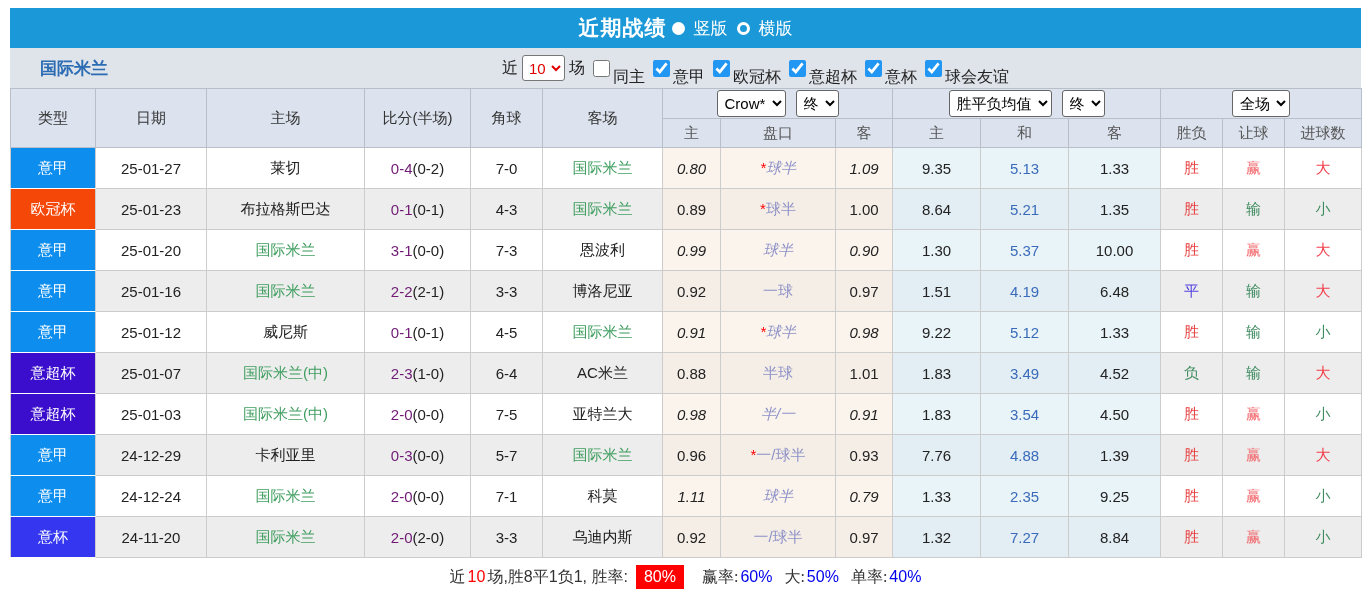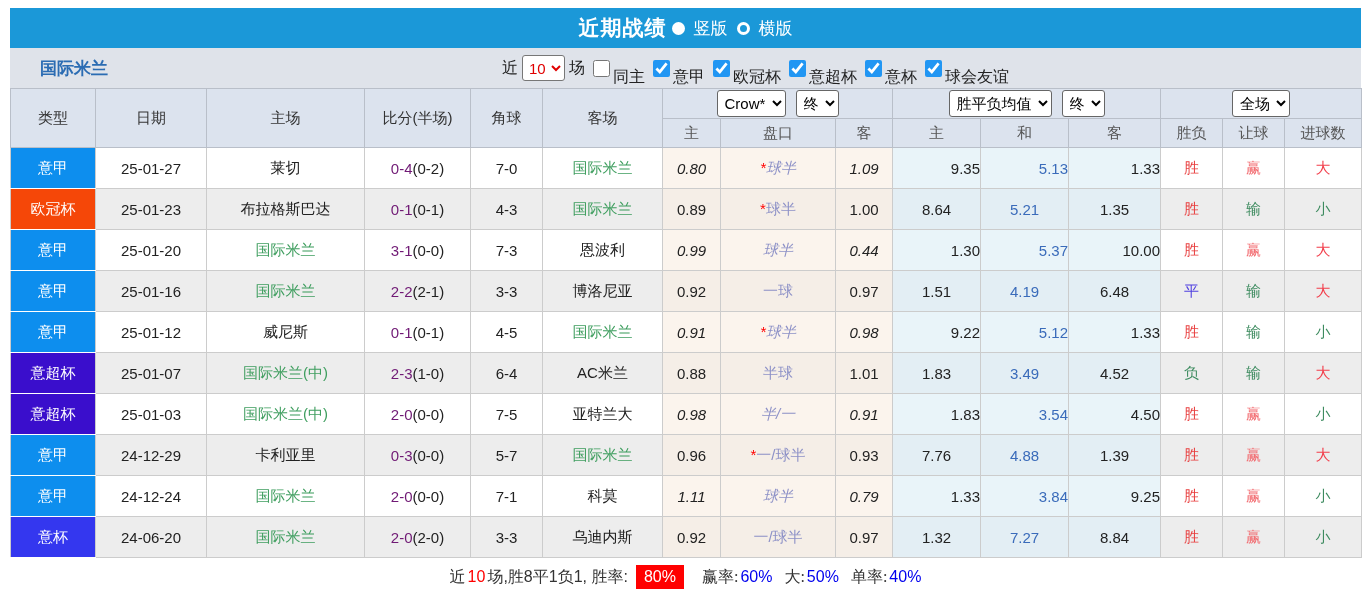--- a/index.html
+++ b/index.html
@@ -26,21 +26,21 @@
   table { border-collapse:collapse; table-layout:fixed; width:1351px; font-size:15px; }
   th { background:#dce3ee; color:#333; font-weight:normal; border:1px solid #b9bfc9; }
   thead tr.grp th { height:30px; }
   thead tr.sub th { height:29px; color:#555; }
   td { border:1px solid #ccc; text-align:center; height:41px; color:#222; }
   tbody tr.even td { background:#ededed; }
   tbody tr.odd td { background:#ffffff; }
   td.c-type { color:#fff; font-size:15px; border-bottom:1px solid #fff; border-top:1px solid #fff; }
   tbody tr.odd td.c-crow { background:#fbf4ed;font-style:italic; }
   tbody tr.even td.c-crow { background:#f5eee7; }
-  tbody tr.odd td.c-avg { background:#e9f4f9;text-align:right; }
+  tbody tr.odd td.c-avg { background:#e9f4f9; }
   tbody tr.even td.c-avg { background:#e3eef4; }
   .self { color:#3f9e5f; }
   .score-main { color:#701a75; }
   .hcp { color:#8d91c7; }
   .hcp-star { color:#ff0000; }
   .avg-draw-txt { color:#3a6bba; }
   .hsel { display:flex; align-items:center; justify-content:center; gap:10px; }
   .hsel select { font-size:15px; height:27px; border:1px solid #666; border-radius:3px; background:#fff; color:#000; padding:0 3px; }
 
   
@@ -182,21 +182,21 @@
           </tr>
           <tr class="odd">
             <td class="c-type" style="background: rgb(13, 142, 238);">意甲</td>
             <td>25-01-20</td>
             <td class="self">国际米兰</td>
             <td><span class="score-main">3-1</span><span>(0-0)</span></td>
             <td>7-3</td>
             <td>恩波利</td>
             <td class="c-crow">0.99</td>
             <td class="c-crow"><span class="hcp">球半</span></td>
-            <td class="c-crow">0.44</td>
+            <td class="c-crow">0.90</td>
             <td class="c-avg">1.30</td>
             <td class="c-avg avg-draw-txt">5.37</td>
             <td class="c-avg">10.00</td>
             <td style="color: rgb(232, 62, 62);">胜</td>
             <td style="color: rgb(242, 104, 109);">赢</td>
             <td style="color: rgb(242, 64, 77);">大</td>
           </tr>
           <tr class="even">
             <td class="c-type" style="background: rgb(13, 142, 238);">意甲</td>
             <td>25-01-16</td>
@@ -286,29 +286,29 @@
             <td class="c-type" style="background: rgb(13, 142, 238);">意甲</td>
             <td>24-12-24</td>
             <td class="self">国际米兰</td>
             <td><span class="score-main">2-0</span><span>(0-0)</span></td>
             <td>7-1</td>
             <td>科莫</td>
             <td class="c-crow">1.11</td>
             <td class="c-crow"><span class="hcp">球半</span></td>
             <td class="c-crow">0.79</td>
             <td class="c-avg">1.33</td>
-            <td class="c-avg avg-draw-txt">3.84</td>
+            <td class="c-avg avg-draw-txt">2.35</td>
             <td class="c-avg">9.25</td>
             <td style="color: rgb(232, 62, 62);">胜</td>
             <td style="color: rgb(242, 104, 109);">赢</td>
             <td style="color: rgb(61, 139, 95);">小</td>
           </tr>
           <tr class="even">
             <td class="c-type" style="background: rgb(52, 55, 239);">意杯</td>
-            <td>24-06-20</td>
+            <td>24-11-20</td>
             <td class="self">国际米兰</td>
             <td><span class="score-main">2-0</span><span>(2-0)</span></td>
             <td>3-3</td>
             <td>乌迪内斯</td>
             <td class="c-crow">0.92</td>
             <td class="c-crow"><span class="hcp">一/球半</span></td>
             <td class="c-crow">0.97</td>
             <td class="c-avg">1.32</td>
             <td class="c-avg avg-draw-txt">7.27</td>
             <td class="c-avg">8.84</td>

